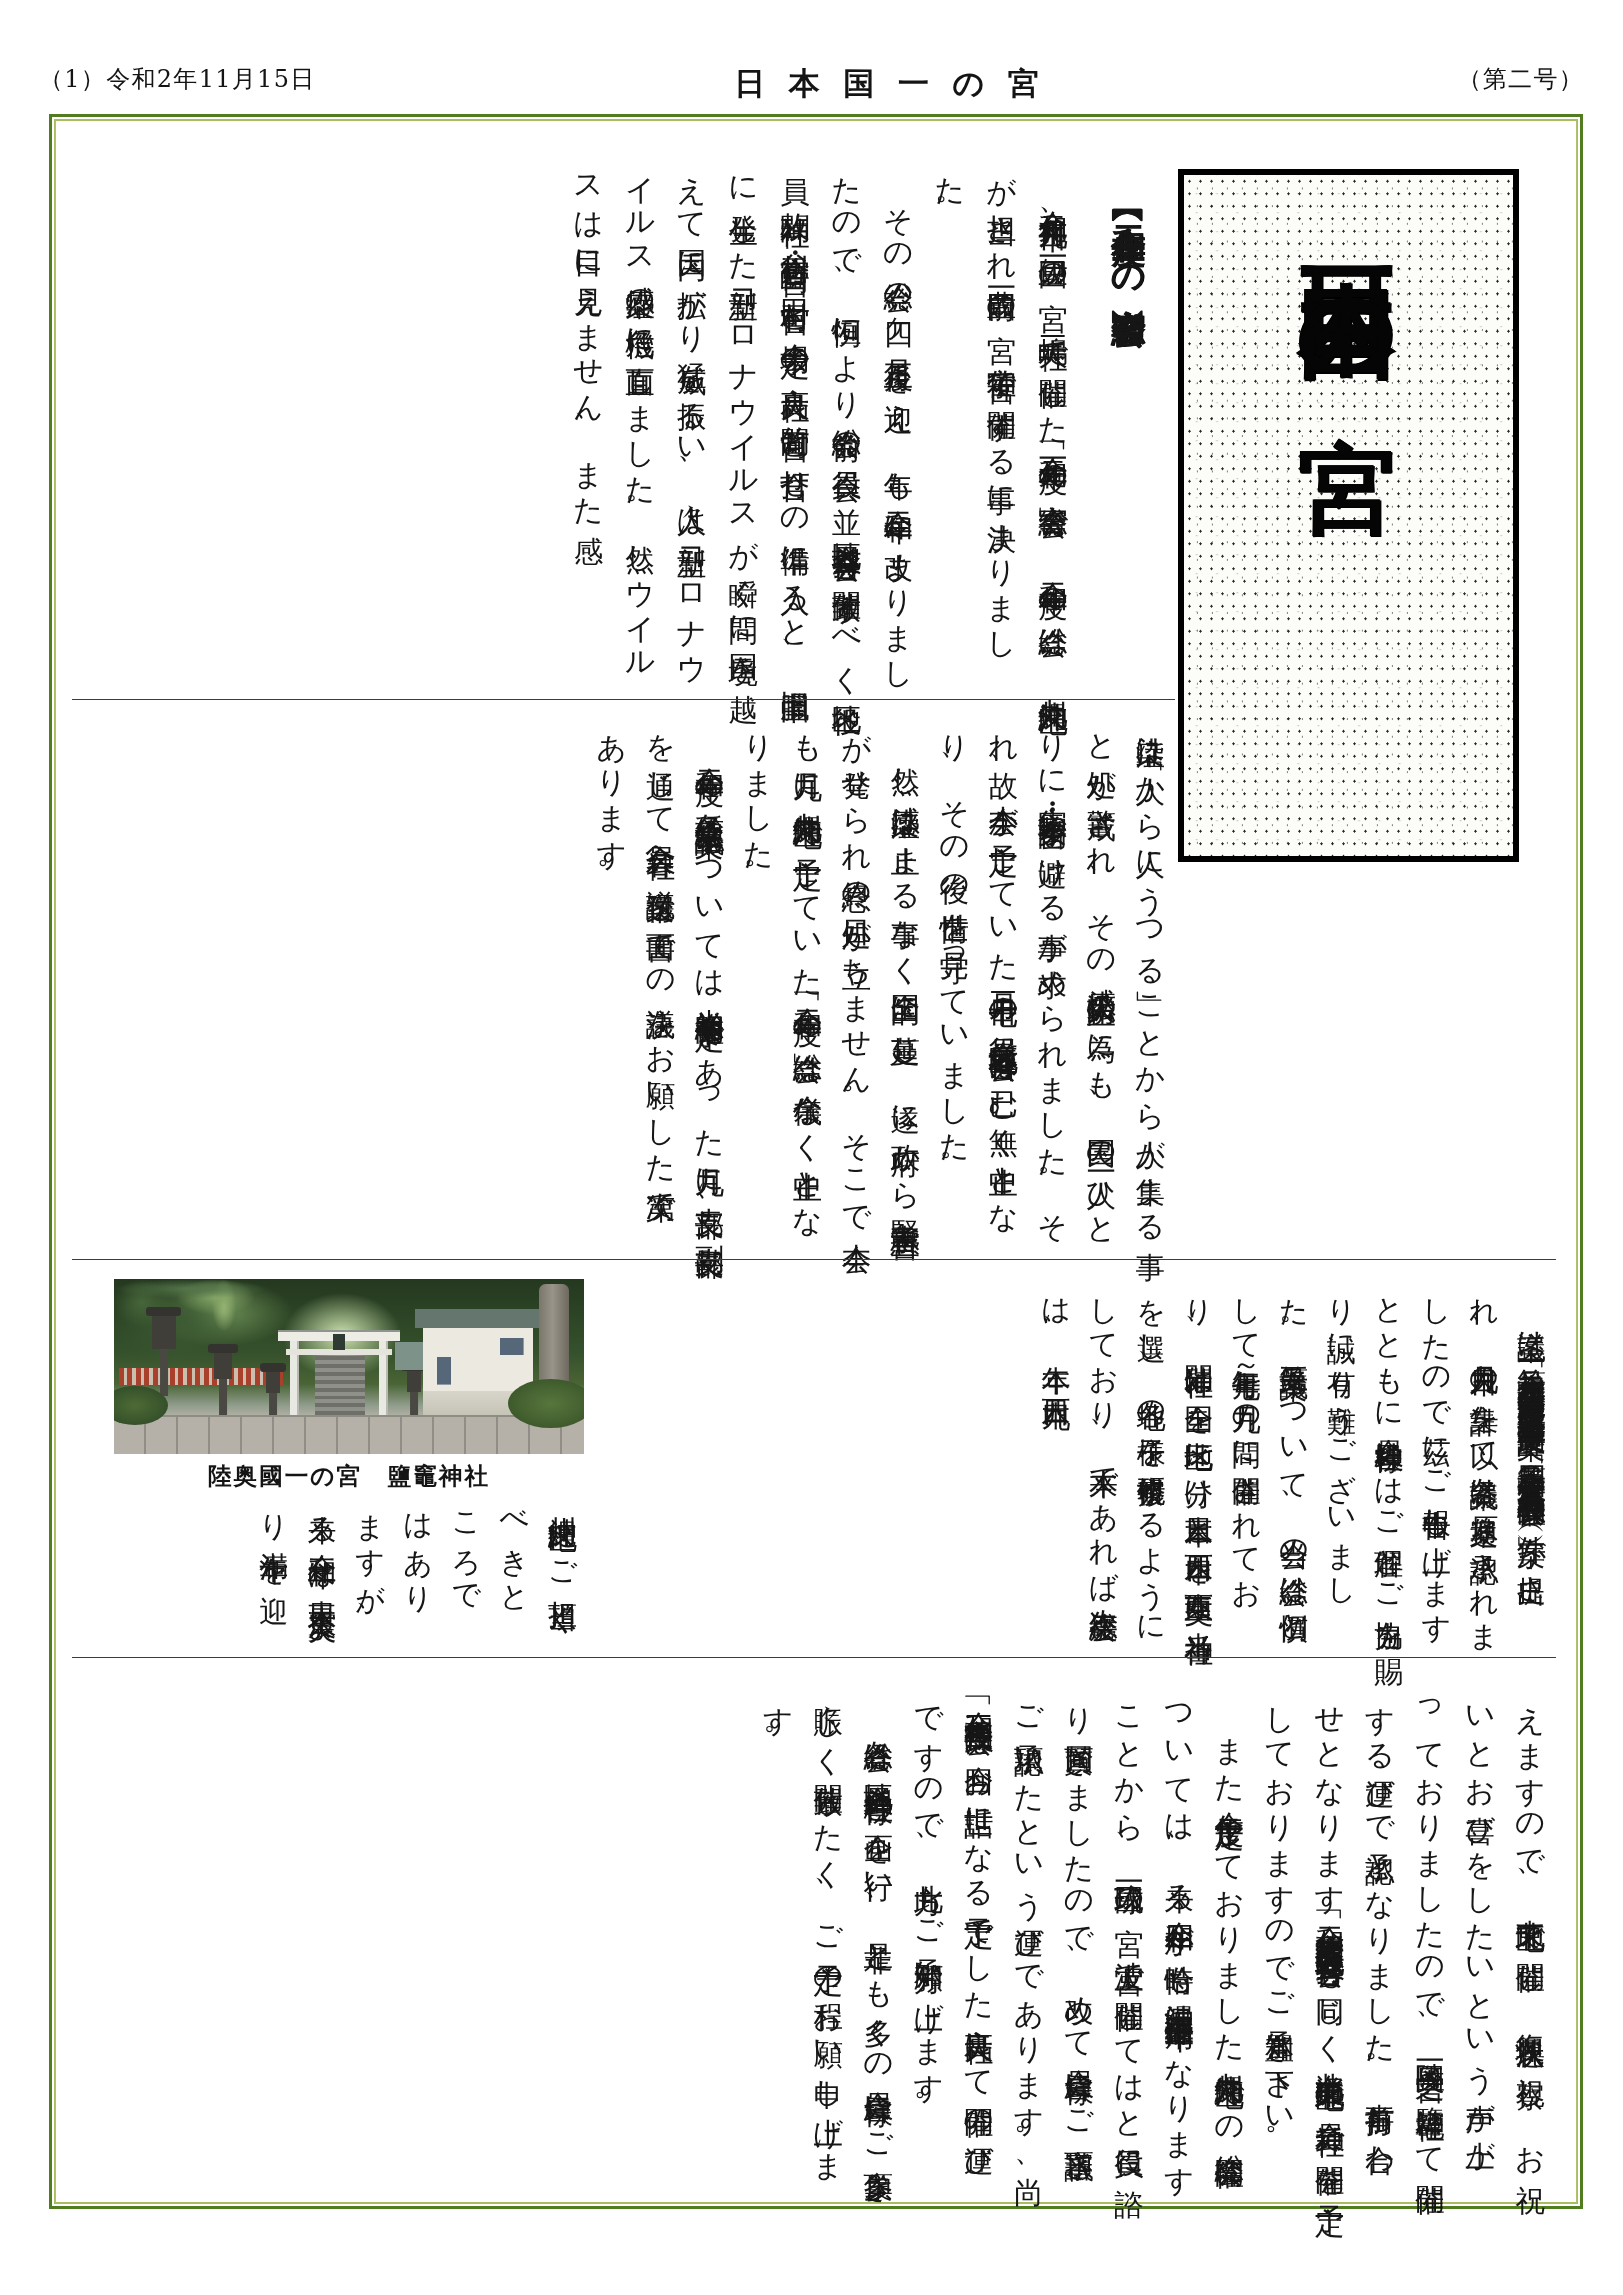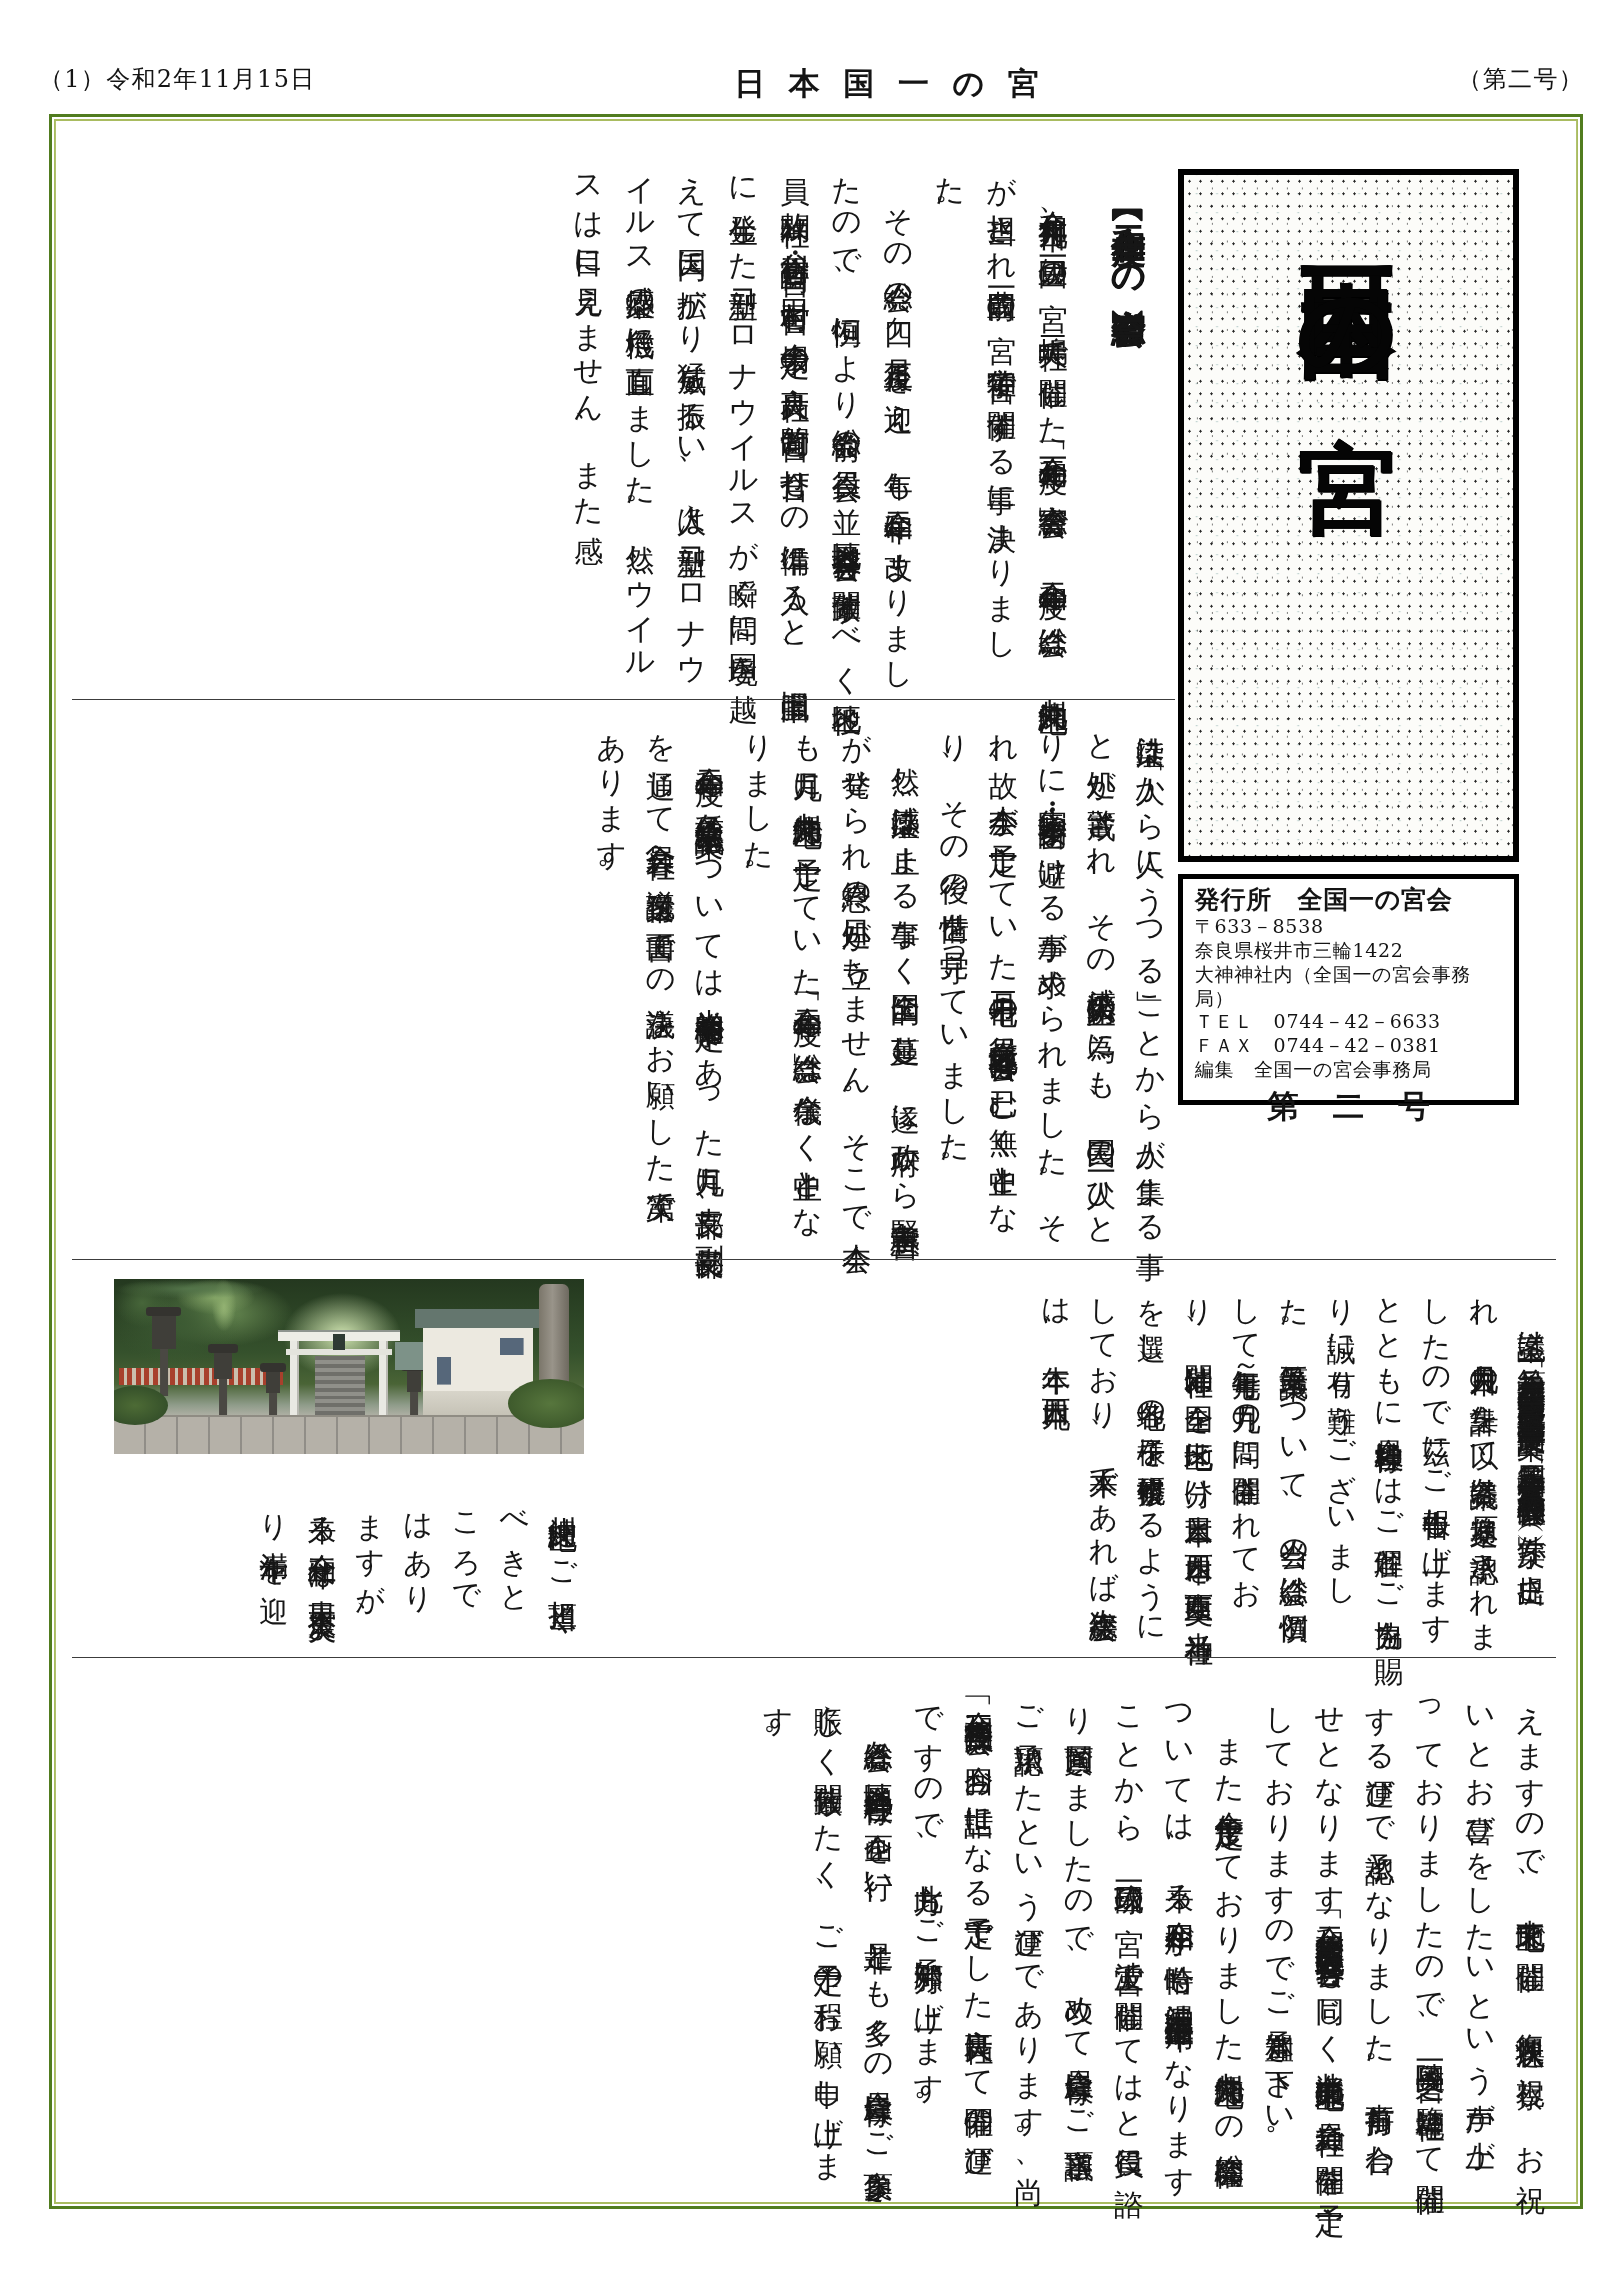--- a/index.html
+++ b/index.html
@@ -123,30 +123,20 @@
     <span class="hdr-side">（第二号）</span>
   </div>
 
   <div class="frame">
     <div class="fc">
 
       <div class="masthead">
         <div class="calli-box">
           <span class="calli-text">日本国一の宮</span>
         </div>
-        <div class="pub-box">
-          <div class="pub-issuer">発行所　全国一の宮会</div>
-          <div class="pub-line">〒633－8538</div>
-          <div class="pub-line">奈良県桜井市三輪1422</div>
-          <div class="pub-line">大神神社内（全国一の宮会事務局）</div>
-          <div class="pub-line">ＴＥＬ　0744－42－6633</div>
-          <div class="pub-line">ＦＡＸ　0744－42－0381</div>
-          <div class="pub-line">編集　全国一の宮会事務局</div>
-          <div class="pub-issue">第二号</div>
-        </div>
       </div>
 
       <div class="vtext band1">
         <span class="headline">【令和二年度　一の宮会総会】</span>
         <p>　令和元年九月十日、伊豆國一の宮　三嶋大社で開催した「令和元年度一の宮会総会」で、令和二年度の総会は、九州沖縄地区が担当され豊前國一の宮　宇佐神宮で開催する事に決まりました。</p>
         <p>　その総会の四ヶ月後正月を迎え　年も令和二年に改まりましたので、恒例により総会前の役員会　並　地区会員打合会を開催致すべく地区役員　枚聞神社　谷川宮司・筥崎宮　田村宮司と会場予定の高良大社　竹間宮司と打合せの準備に入ると、旧臘中国に発生した新型コロナウイルスが瞬く間に国境を越えて国内に拡がり猛威を振るい、人々は新型コロナウイルス感染症の危機に直面しました。然しウイルスは目に見えません、また感</p>
       </div>
 
       <div class="rule rule1"></div>
 
@@ -172,20 +162,21 @@
         <div class="lantern ln2"></div>
         <div class="lantern ln3"></div>
         <div class="lantern ln4"></div>
         <div class="ph-temizuya"></div>
         <div class="ph-building"></div>
         <div class="ph-pillar"></div>
         <div class="ph-ground"></div>
         <div class="ph-bush"></div>
         <div class="ph-bush2"></div>
       </div>
+      <div class="caption">陸奥國一の宮　鹽竈神社</div>
 
       <div class="vtext band3m">
         <p>　議案は第一号「令和元年度会務報告」・第二号「令和元年度決算」（監査報告）・第三号「令和二年度事業計画（案）」、第四号「令和二年度予算（案）」・第五号「総会・役員会開催の件（案）」が提出され、九月末日の集計を以て各議案は原案通り承認されましたので茲にご報告申し上げますとともに会員神社皆様にはご理解とご協力を賜り誠に有り難うございました。第五号議案について、当会の総会は慣例として毎年七月～九月の間に開催されており、開催神社は全国を七地区に分け東日本と西日本を東西交互に当番神社を選し、各地の様子を視察研修するようにしており、本来であれば次年度総会は、本年　西日本九</p>
       </div>
       <div class="vtext band3c">
         <p>州沖縄地区にご担当頂くべきところではありますが、来る令和三年は東日本大震災より満十年を迎</p>
       </div>
 
       <div class="rule rule3"></div>
 

